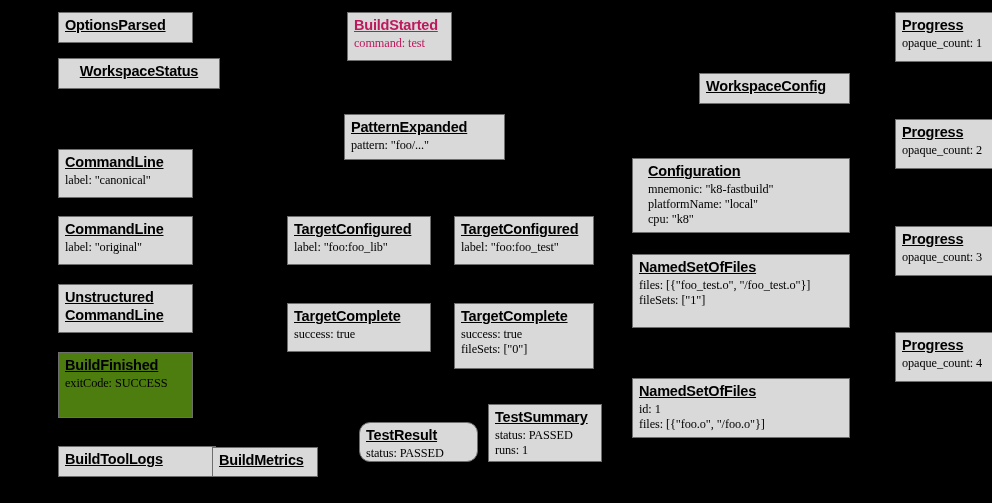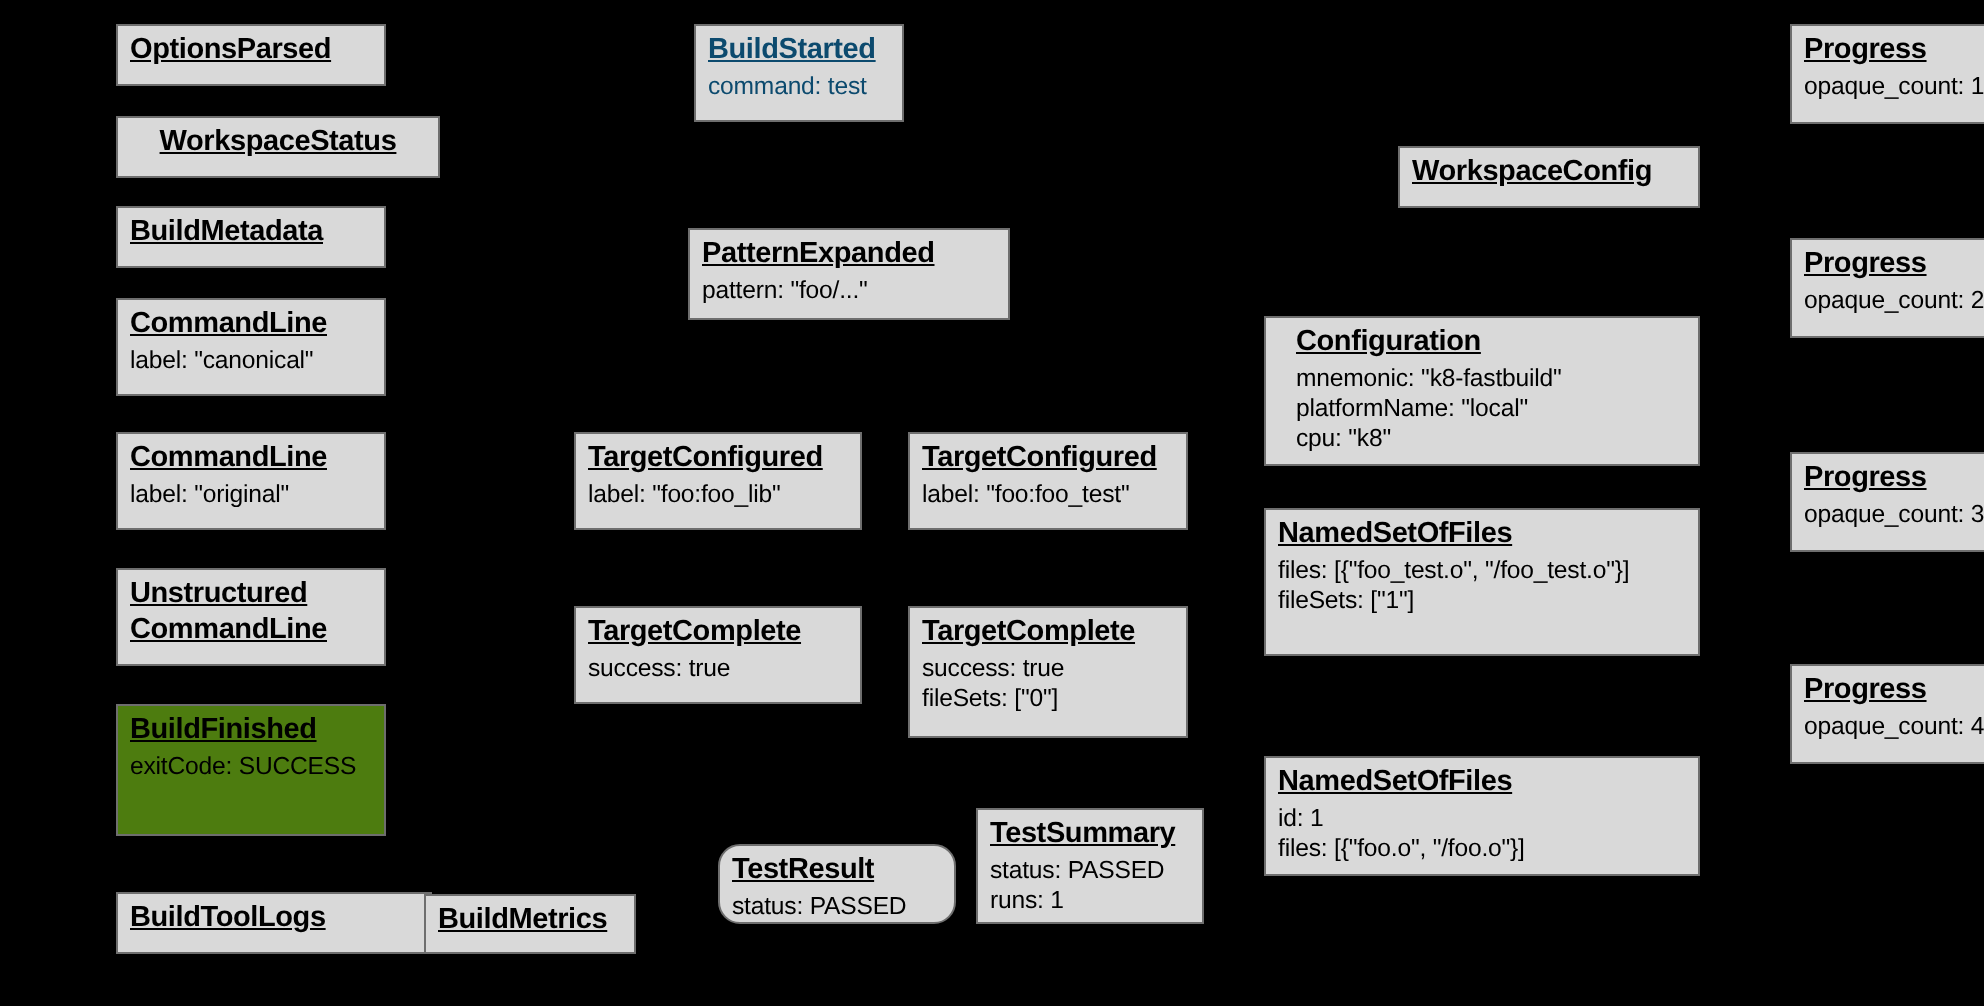--- a/index.html
+++ b/index.html
@@ -38,45 +38,43 @@
     white-space: pre-line;
     margin-bottom: 1px;
   }
   .node .field {
     display: block;
     font-size: 12.3px;
     font-weight: normal;
     text-decoration: none;
     letter-spacing: -0.1px;
     white-space: nowrap;
+    font-family: Liberation Serif, serif;
   }
 </style>
 </head>
 <body>
 
 <div id="canvas" style="width: 992px; height: 503px; background: rgb(0, 0, 0);">
     <div class="node" style="left: 11px; top: 12px; width: 135px; height: 31px; background: rgb(217, 217, 217); border-color: rgb(110, 110, 110); color: rgb(0, 0, 0);">
       <span class="title">OptionsParsed</span>
     </div>
-    <div class="node" style="left: 300px; top: 12px; width: 105px; height: 49px; background: rgb(217, 217, 217); border-color: rgb(110, 110, 110); color: #0c4a6e;">
+    <div class="node" style="left: 300px; top: 12px; width: 105px; height: 49px; background: rgb(217, 217, 217); border-color: rgb(110, 110, 110); color: #be185d;">
       <span class="title">BuildStarted</span>
       <span class="field">command: test</span>
     </div>
     <div class="node" style="left: 848px; top: 12px; width: 119px; height: 50px; background: rgb(217, 217, 217); border-color: rgb(110, 110, 110); color: rgb(0, 0, 0);">
       <span class="title">Progress</span>
       <span class="field">opaque_count: 1</span>
     </div>
     <div class="node" style="left: 11px; top: 58px; width: 162px; height: 31px; background: rgb(217, 217, 217); border-color: rgb(110, 110, 110); color: rgb(0, 0, 0); text-align: center;">
       <span class="title">WorkspaceStatus</span>
     </div>
     <div class="node" style="left: 652px; top: 73px; width: 151px; height: 31px; background: rgb(217, 217, 217); border-color: rgb(110, 110, 110); color: rgb(0, 0, 0);">
       <span class="title">WorkspaceConfig</span>
-    </div>
-    <div class="node" style="left: 11px; top: 103px; width: 135px; height: 31px; background: rgb(217, 217, 217); border-color: rgb(110, 110, 110); color: rgb(0, 0, 0);">
-      <span class="title">BuildMetadata</span>
     </div>
     <div class="node" style="left: 297px; top: 114px; width: 161px; height: 46px; background: rgb(217, 217, 217); border-color: rgb(110, 110, 110); color: rgb(0, 0, 0);">
       <span class="title">PatternExpanded</span>
       <span class="field">pattern: "foo/..."</span>
     </div>
     <div class="node" style="left: 848px; top: 119px; width: 119px; height: 50px; background: rgb(217, 217, 217); border-color: rgb(110, 110, 110); color: rgb(0, 0, 0);">
       <span class="title">Progress</span>
       <span class="field">opaque_count: 2</span>
     </div>
     <div class="node" style="left: 11px; top: 149px; width: 135px; height: 49px; background: rgb(217, 217, 217); border-color: rgb(110, 110, 110); color: rgb(0, 0, 0);">

